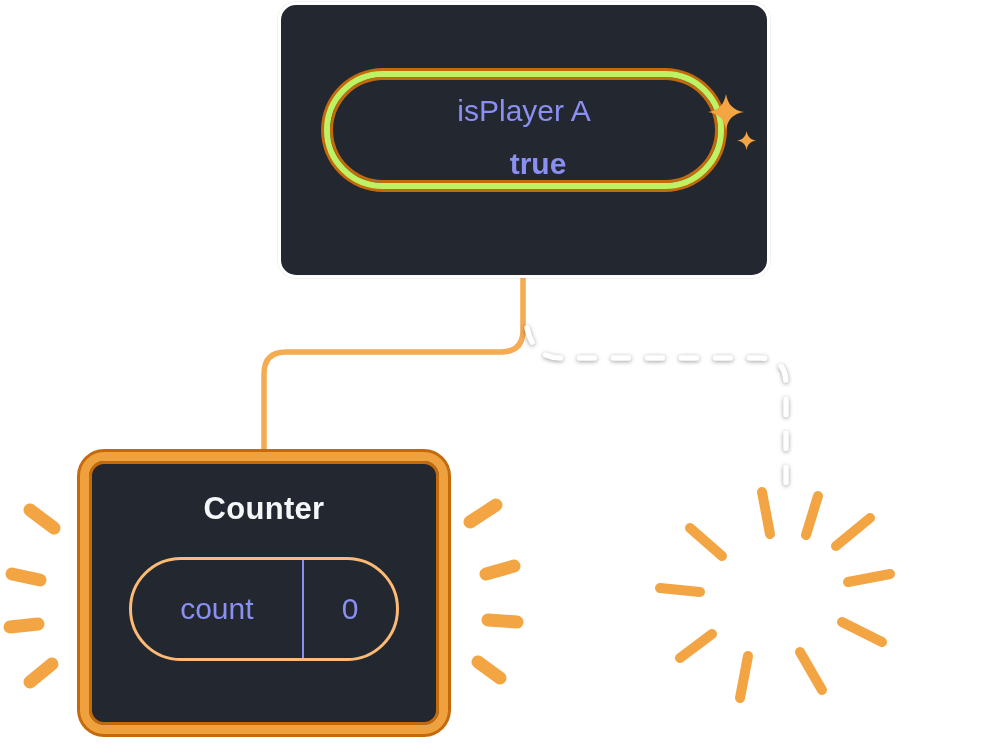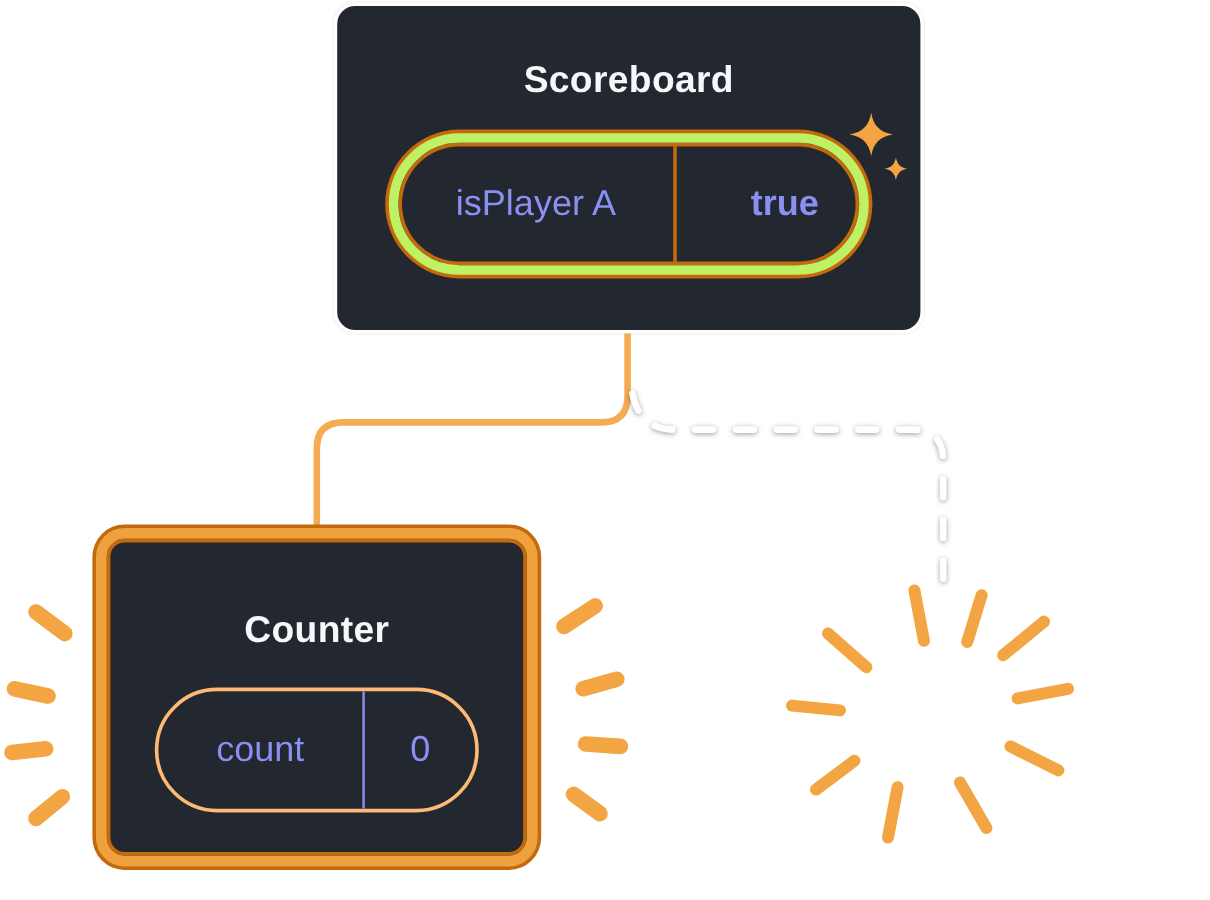--- a/index.html
+++ b/index.html
@@ -57,26 +57,26 @@
   }
   .scoreboard-box {
     left: 278px; top: 2px;
     width: 492px; height: 276px;
     border: 3px solid #FFFFFF;
     border-radius: 18px;
     box-shadow: 0 0 0 1px rgba(0,0,0,0.05);
     padding-top: 42px;
   }
   .counter-box {
-    left: 80px; top: 440px;
+    left: 80px; top: 452px;
     width: 368px; height: 282px;
     border: 9px solid #EFA13E;
     border-radius: 24px;
     box-shadow: 0 0 0 3px #C4690C, inset 0 0 0 3px #C4690C;
-    padding-top: 56px;
+    padding-top: 28px;
   }
 
   .box-title {
     color: #F6F7F9;
     font-size: 31px;
     font-weight: 600;
     letter-spacing: 0.3px;
     line-height: 40px;
   }
 
@@ -85,22 +85,23 @@
     border-radius: 999px;
     background: #23272F;
     display: flex;
     align-items: stretch;
     overflow: hidden;
   }
   .score-pill {
     margin-top: 24px;
     width: 400px;
     height: 118px;
-    border: 8px solid #bef264;
+    border: 6px solid #bef264;
     box-shadow: 0 0 0 3px #C4690C, inset 0 0 0 3px #C4690C;
+    flex-direction: column;
   }
   .counter-pill {
     margin-top: 28px;
     width: 270px;
     height: 104px;
     border: 3px solid #fdba74;
   }
 
   .pill-cell {
     display: flex;
@@ -150,21 +151,20 @@
 
     <g class="emphasis">
       <path class="burst-ray" d="M470 522 L496 505"></path>
       <path class="burst-ray" d="M486 574 L514 566"></path>
       <path class="burst-ray" d="M488 620 L517 622"></path>
       <path class="burst-ray" d="M478 662 L500 678"></path>
     </g>
   </svg>
 
   <div class="component-box scoreboard-box">
-    <div class="box-title">Scoreboard</div>
     <div class="state-pill score-pill">
       <div class="pill-cell wide">isPlayer A</div>
       <div class="pill-divider orange"></div>
       <div class="pill-cell narrow pill-value-bold">true</div>
     </div>
   </div>
 
   <div class="component-box counter-box">
     <div class="box-title">Counter</div>
     <div class="state-pill counter-pill">

